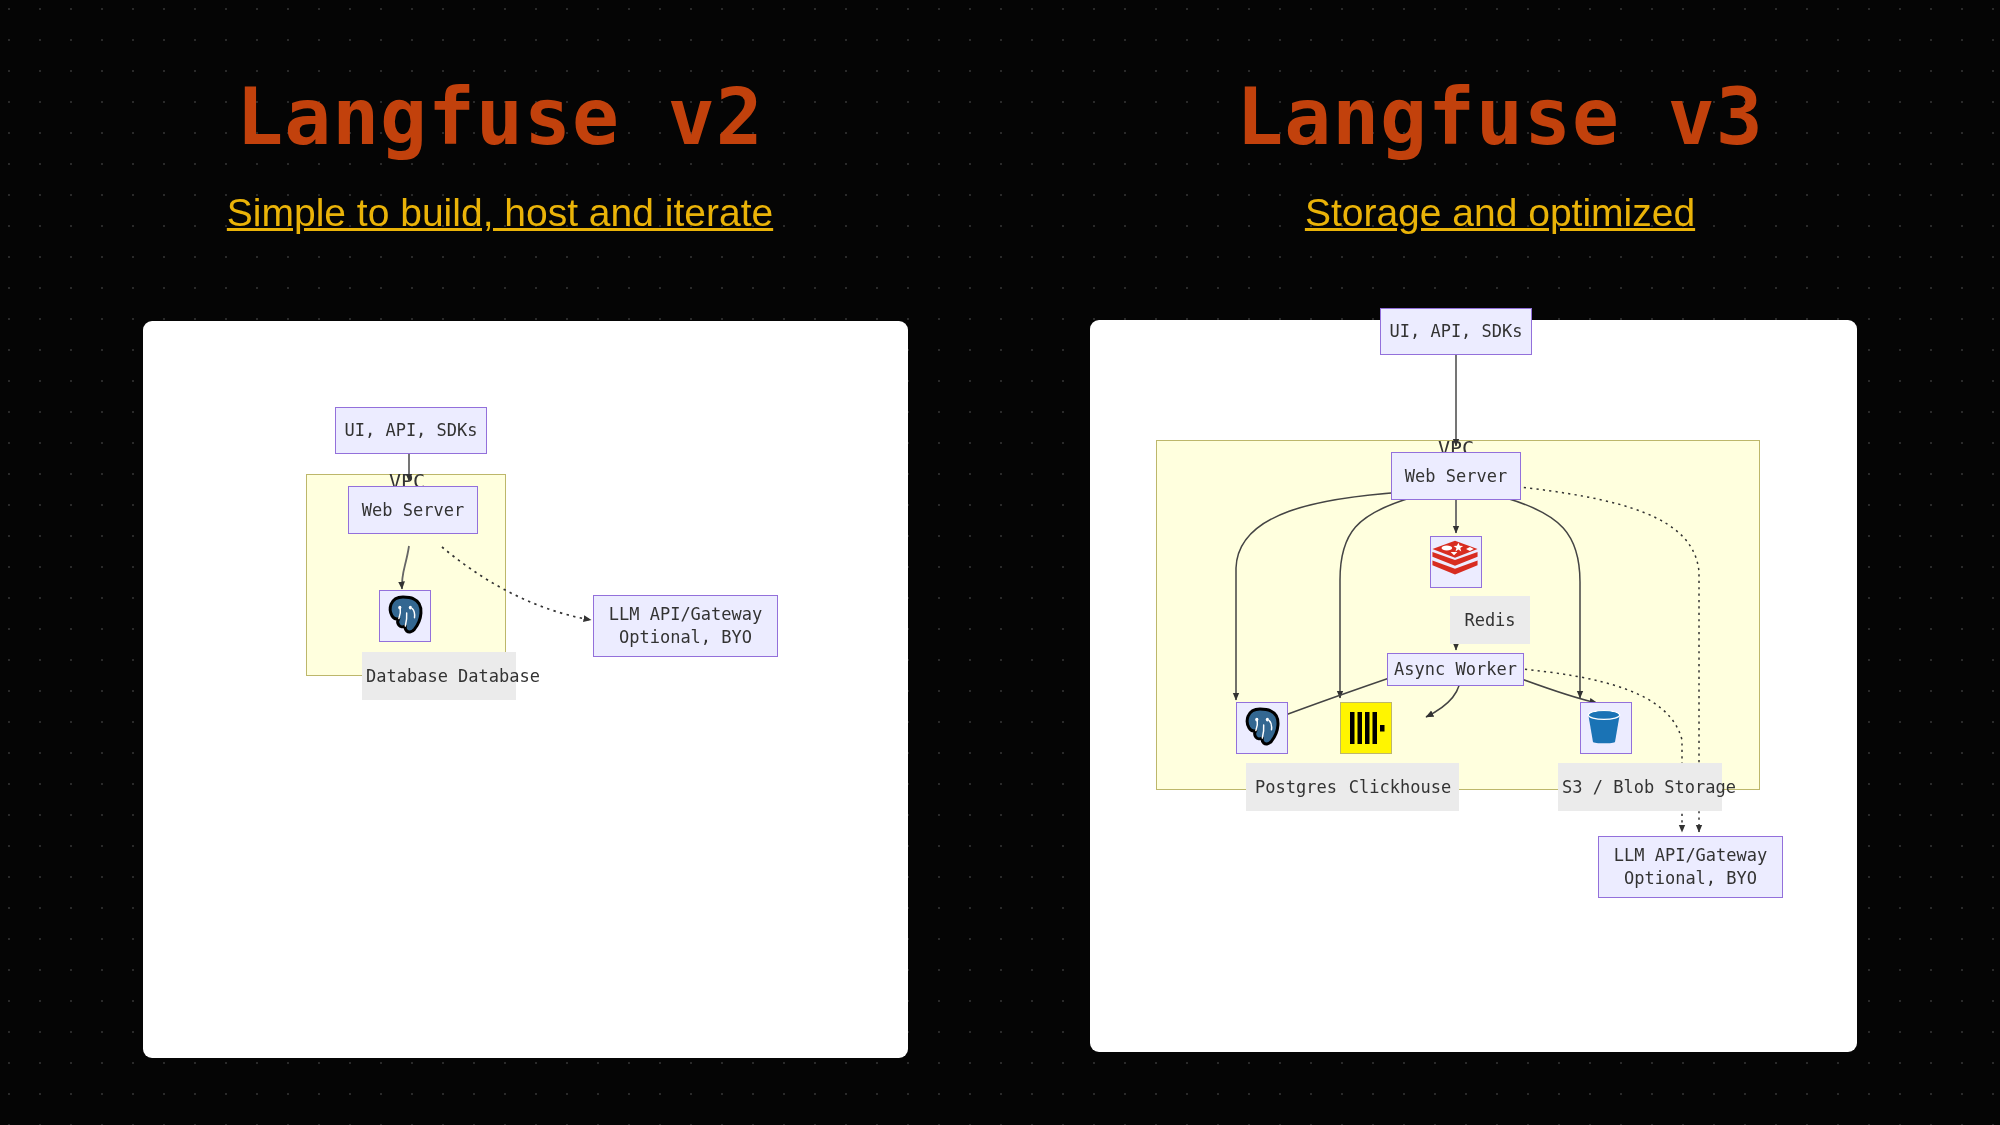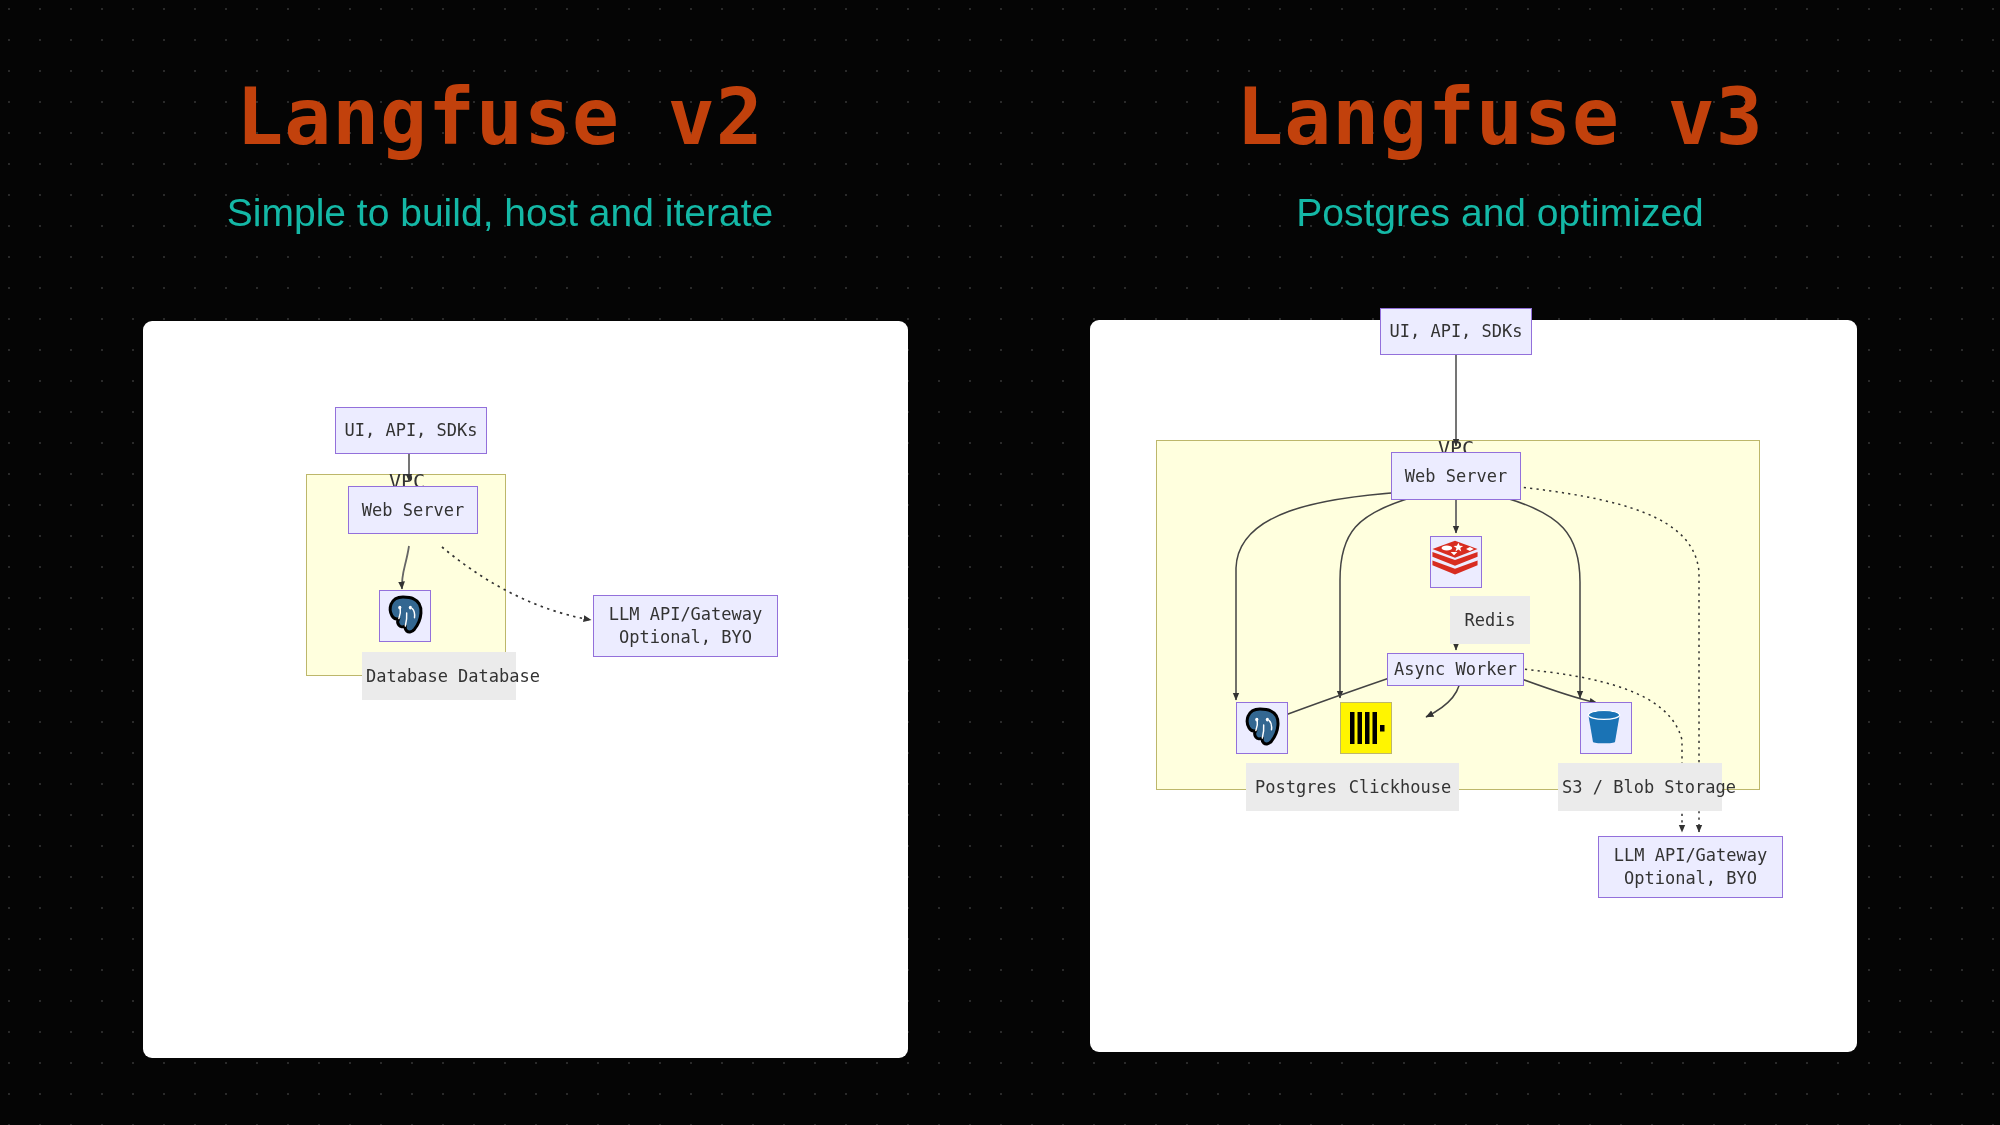--- a/index.html
+++ b/index.html
@@ -39,22 +39,23 @@
     line-height: 1;
   }
   .subtitle {
     position: absolute;
     top: 193px;
     left: 0; right: 0;
     text-align: center;
     font-family: "Liberation Sans", sans-serif;
     font-size: 39px;
     font-weight: 400;
-    color: #14b8a6;
+    color: #eab308;
     line-height: 1;
+    text-decoration: underline;
   }
 
   .card {
     position: absolute;
     background: #ffffff;
     border-radius: 9px;
   }
   .card-left  { left: 143px; top: 321px; width: 765px; height: 737px; }
   .card-right { left: 90px;  top: 320px; width: 767px; height: 732px; }
 
@@ -170,21 +171,21 @@
       <div class="node" style="left:450px; top:274px; width:185px; height:62px;">LLM API/Gateway
 Optional, BYO</div>
 
     </div>
   </div>
 </div>
 
 <div class="panel panel-right">
 
   <div class="title">Langfuse v3</div>
-  <div class="subtitle">Postgres and optimized</div>
+  <div class="subtitle">Storage and optimized</div>
 
   <div class="card card-right">
     <div class="diagram">
 
       <div class="cluster" style="left:66px; top:120px; width:604px; height:350px;"></div>
       <div class="cluster-label" style="left:348px; top:116px;">VPC</div>
 
       <svg width="767" height="732">
         <defs>
           <marker id="ah-r" markerWidth="9" markerHeight="9" refX="7.5" refY="4" orient="auto" markerUnits="userSpaceOnUse">

